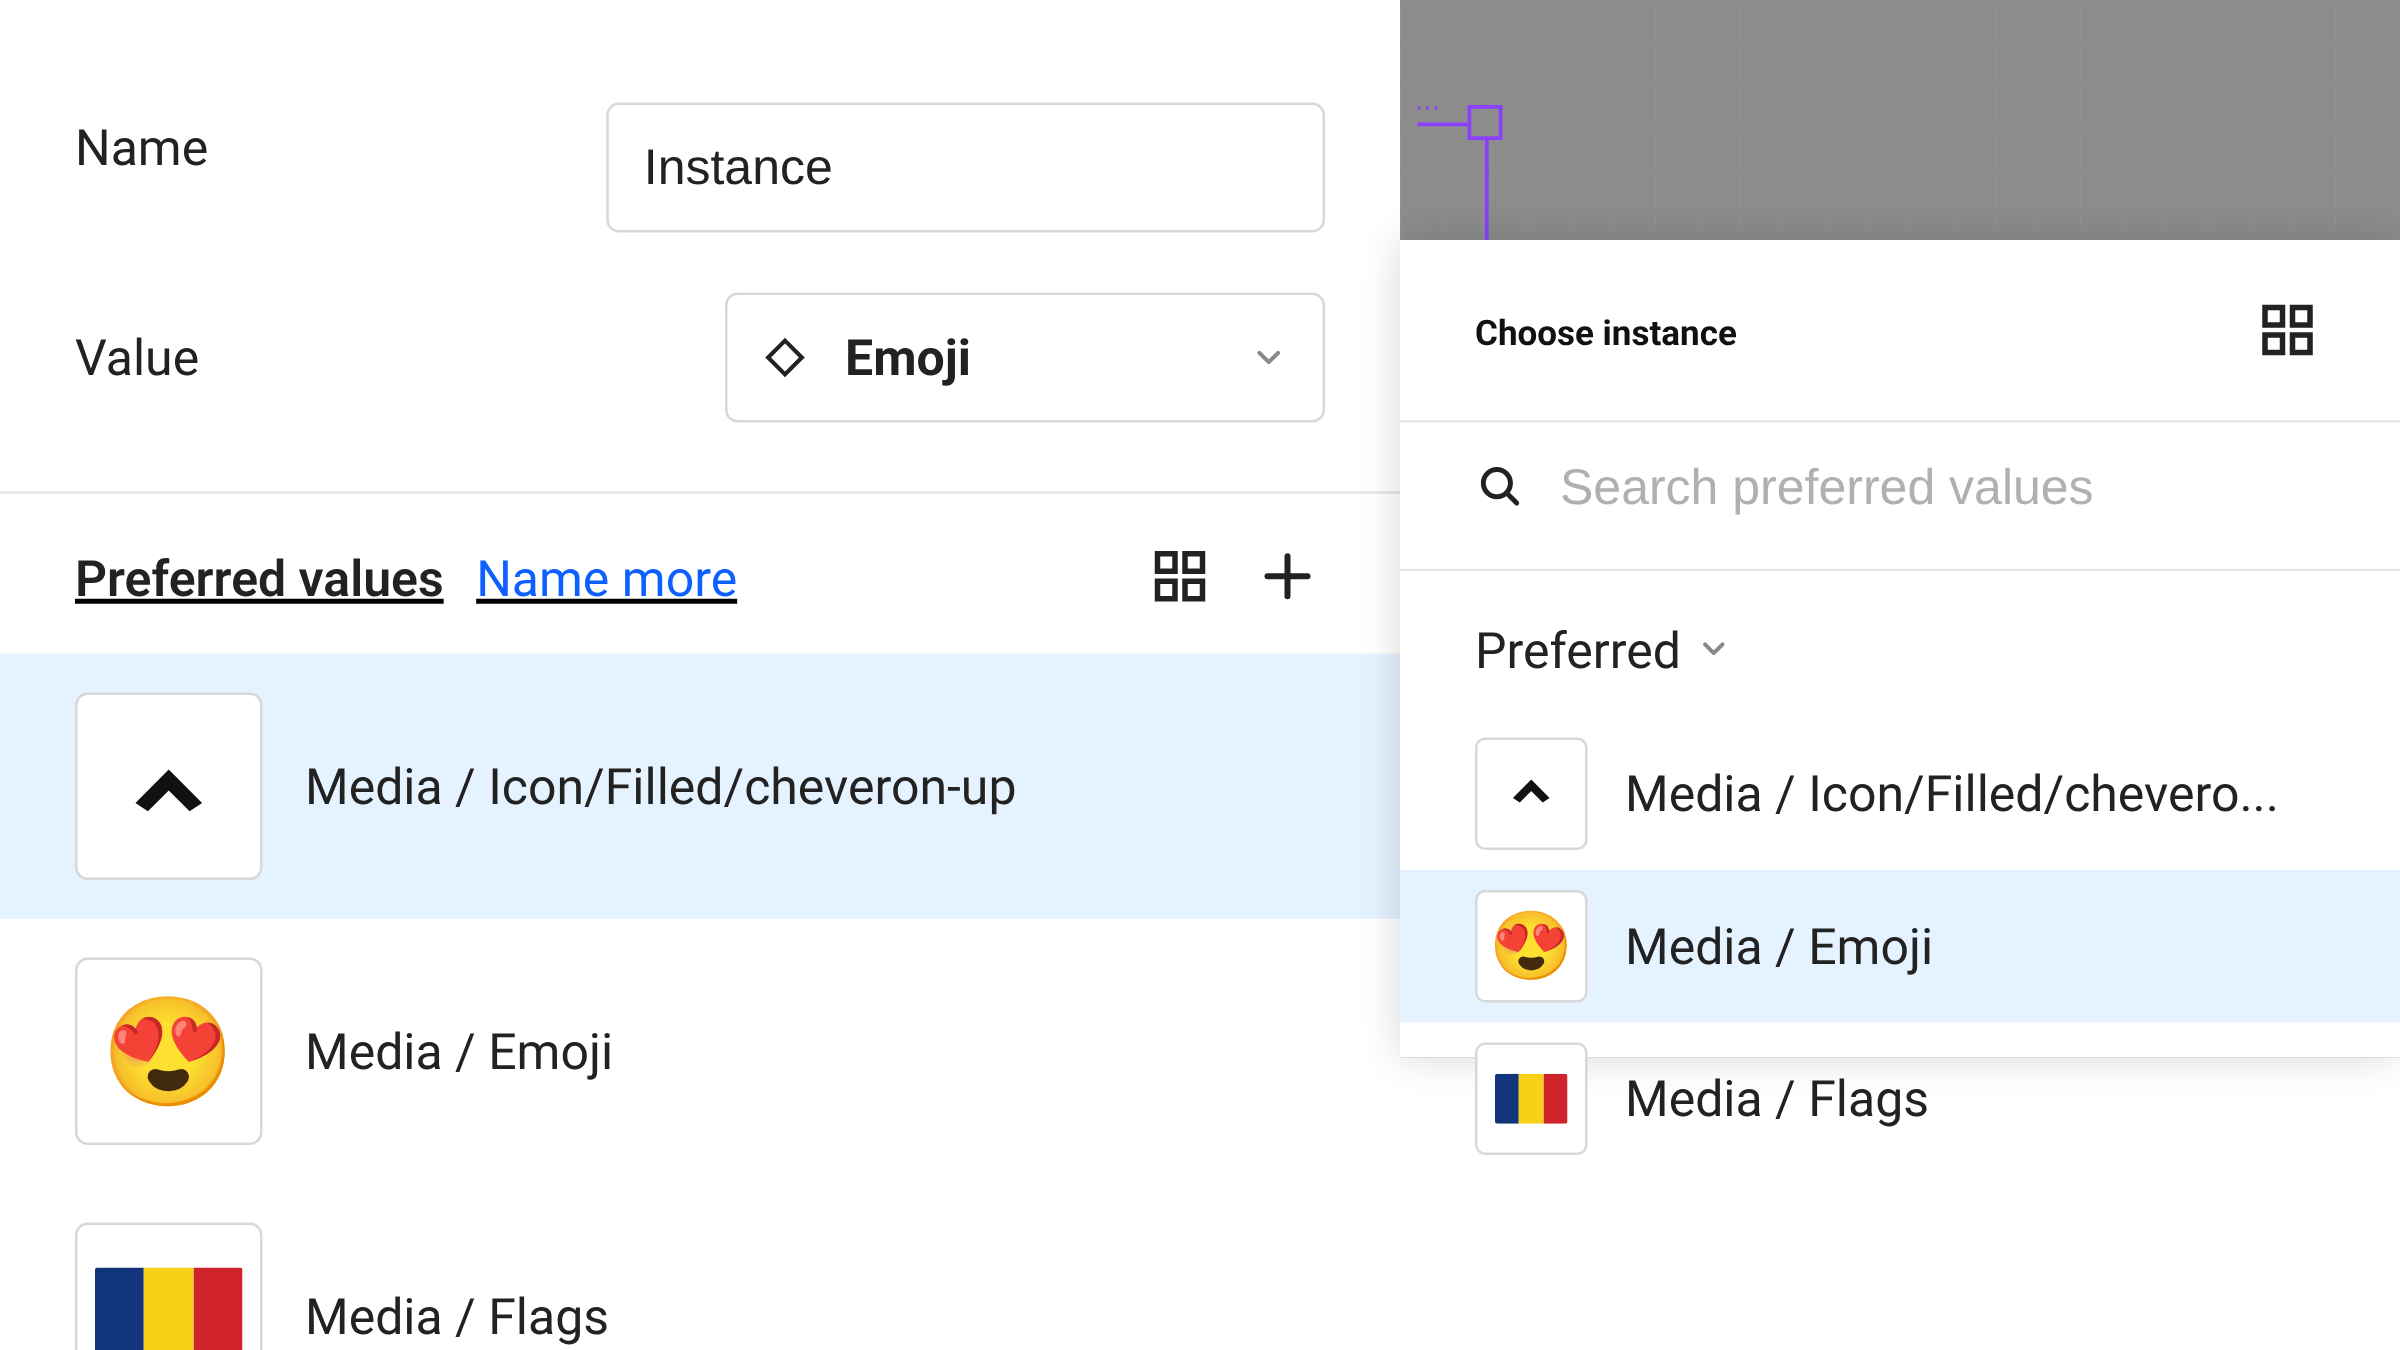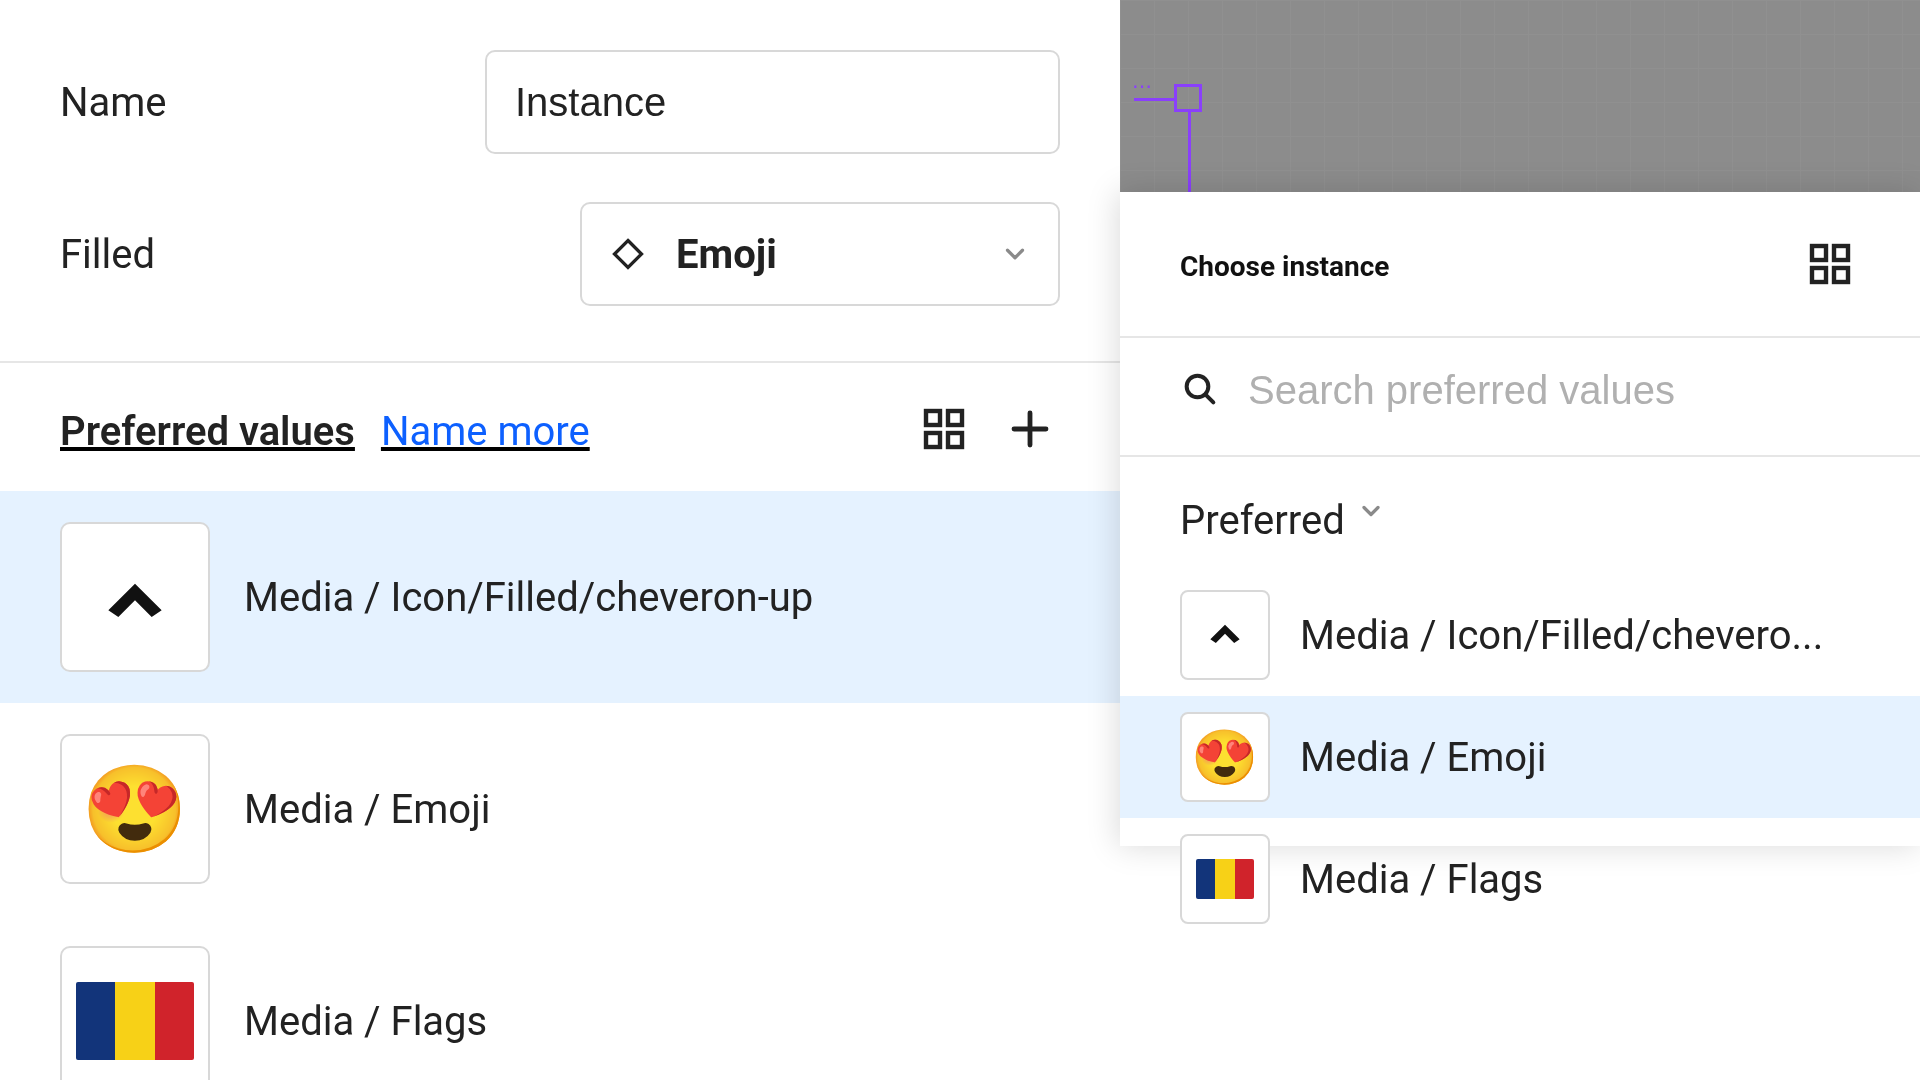--- a/index.html
+++ b/index.html
@@ -7,21 +7,21 @@
   .root { display: flex; width: 1920px; height: 846px; }
 
   
   .left-panel { width: 1120px; height: 100%; background: #fff; position: relative; }
   .form-section { padding: 50px 60px 55px 60px; border-bottom: 2px solid #e6e6e6; }
   .form-row { display: flex; align-items: center; margin-bottom: 48px; }
   .form-row:last-child { margin-bottom: 0; }
   .form-label { width: 520px; font-size: 40px; color: #222; }
   .text-input {
     flex: 1; height: 104px; border: 2px solid #d8d8d8; border-radius: 10px;
-    font-size: 40px; color: #222; padding: 0 28px; outline: none; background: #fff;
+    font-size: 40px; color: #222; padding: 0 28px; outline: none; background: #fff; margin-top: 32px;
   }
   .select-like {
     flex: 1; height: 104px; border: 2px solid #d8d8d8; border-radius: 10px;
     display: flex; align-items: center; padding: 0 28px; gap: 30px; cursor: pointer;
     background: #fff;
     font-weight: bold;
   }
   .select-like .sel-text { flex: 1; font-size: 40px; color: #222; }
 
   
@@ -104,21 +104,21 @@
   .popup-title { font-size: 28px; font-weight: 700; color: #111; flex: 1; }
   .popup-search {
     display: flex; align-items: center; gap: 28px; padding: 30px 60px 42px 60px; border-bottom: 2px solid #e6e6e6;
   }
   .search-input {
     flex: 1; border: none; outline: none; font-size: 40px; color: #222; background: transparent;
   }
   .search-input::placeholder { color: #b0b0b0; }
 
   .popup-filter {
-    display: flex; gap: 12px; padding: 40px 60px 30px 60px;
+    display: flex; align-items: center; gap: 12px; padding: 40px 60px 30px 60px;
   }
   .filter-label { font-size: 40px; color: #222; }
 
   .popup-list { }
   .popup-item {
     display: flex; align-items: center; gap: 30px;
     padding: 16px 60px; cursor: pointer; min-height: 122px;
   }
   .popup-item.selected { background: #e5f2ff; }
   .thumb-sm {
@@ -137,21 +137,21 @@
 <div class="root">
 
   <div class="left-panel">
 
     <div class="form-section">
       <div class="form-row">
         <div class="form-label">Name</div>
         <input class="text-input" value="Instance" style="">
       </div>
       <div class="form-row">
-        <div class="form-label">Filled</div>
+        <div class="form-label">Value</div>
         <div class="select-like">
           <span class="icon-btn">
             <svg width="36" height="36" viewBox="0 0 24 24" fill="none" stroke="#222" stroke-width="2.2">
                 <path d="M12 3 L21 12 L12 21 L3 12 Z"></path>
               </svg>
           </span>
           <span class="sel-text">Emoji</span>
           <span class="icon-btn">
             <svg width="30" height="30" viewBox="0 0 24 24" fill="none" stroke="#8a8a8a" stroke-width="2.6" stroke-linecap="round" stroke-linejoin="round">
                 <polyline points="6 9 12 15 18 9"></polyline>

